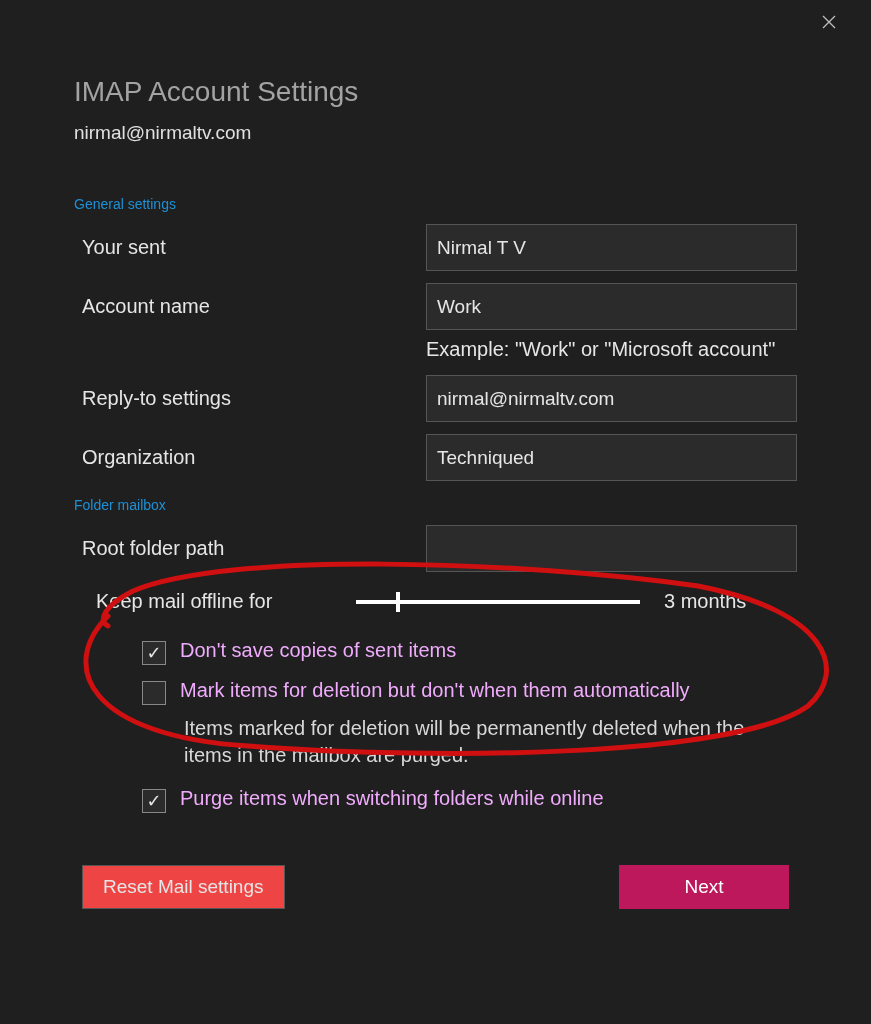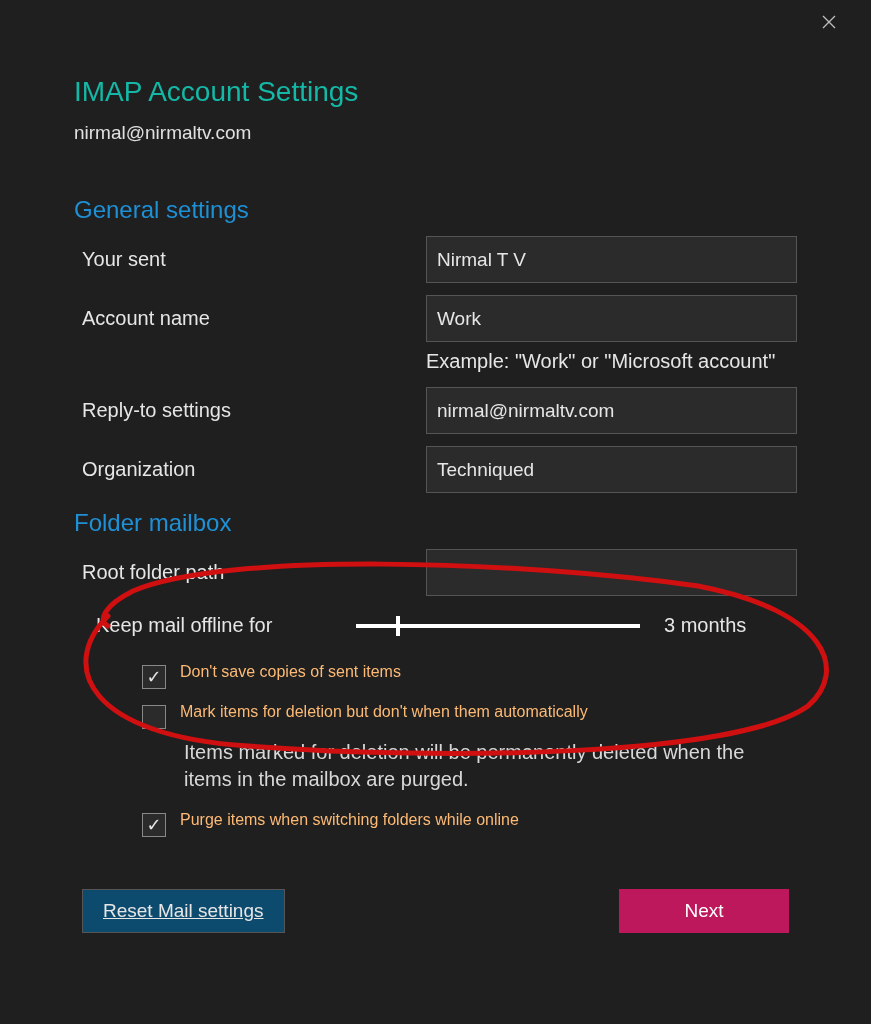--- a/index.html
+++ b/index.html
@@ -26,29 +26,29 @@
     cursor:pointer;
   }
   .close-x svg{width:16px;height:16px;}
   .content{
     padding:28px 74px 0 74px;
   }
   h1{
     font-size:28px;
     font-weight:400;
     margin:0 0 14px 0;
-    color:#14b8a6;
+    color:#a3a3a3;
   }
   .email-sub{
     font-size:19px;
     color:#e0e0e0;
     margin-bottom:52px;
   }
   .section-title{
-    font-size:24px;
+    font-size:14px;
     color:#1e90d6;
     margin:16px 0 12px 0;
   }
   .form-row{
     display:flex;
     align-items:center;
     margin:0 0 12px 0;
   }
   .form-label{
     width:344px;
@@ -124,22 +124,22 @@
     display:flex;align-items:center;justify-content:center;
     margin-top:4px;
   }
   .checkbox.checked::after{
     content:"✓";
     font-size:18px;
     color:#e6e6e6;
     line-height:1;
   }
   .check-label{
-    font-size:16px;
-    color:#fdba74;
+    font-size:20px;
+    color:#f0abfc;
     line-height:1.35;
   }
   .note-text{
     padding:4px 20px 10px 110px;
     font-size:20px;
     color:#d8d8d8;
     line-height:1.35;
   }
   .button-bar{
     display:flex;
@@ -151,24 +151,23 @@
   .btn{
     height:44px;
     min-width:200px;
     font-size:19px;
     font-family:inherit;
     border:none;
     cursor:pointer;
     padding:0 20px;
   }
   .btn.secondary{
-    background:#0c4a6e;
+    background:#ef4444;
     color:#e6e6e6;
     border:1px solid #555;
-    text-decoration:underline;
   }
   .btn.primary{
     background:#be185d;
     color:#ffffff;
     min-width:170px;
   }
   
   .annotation{
     position:absolute;
     left:48px;

